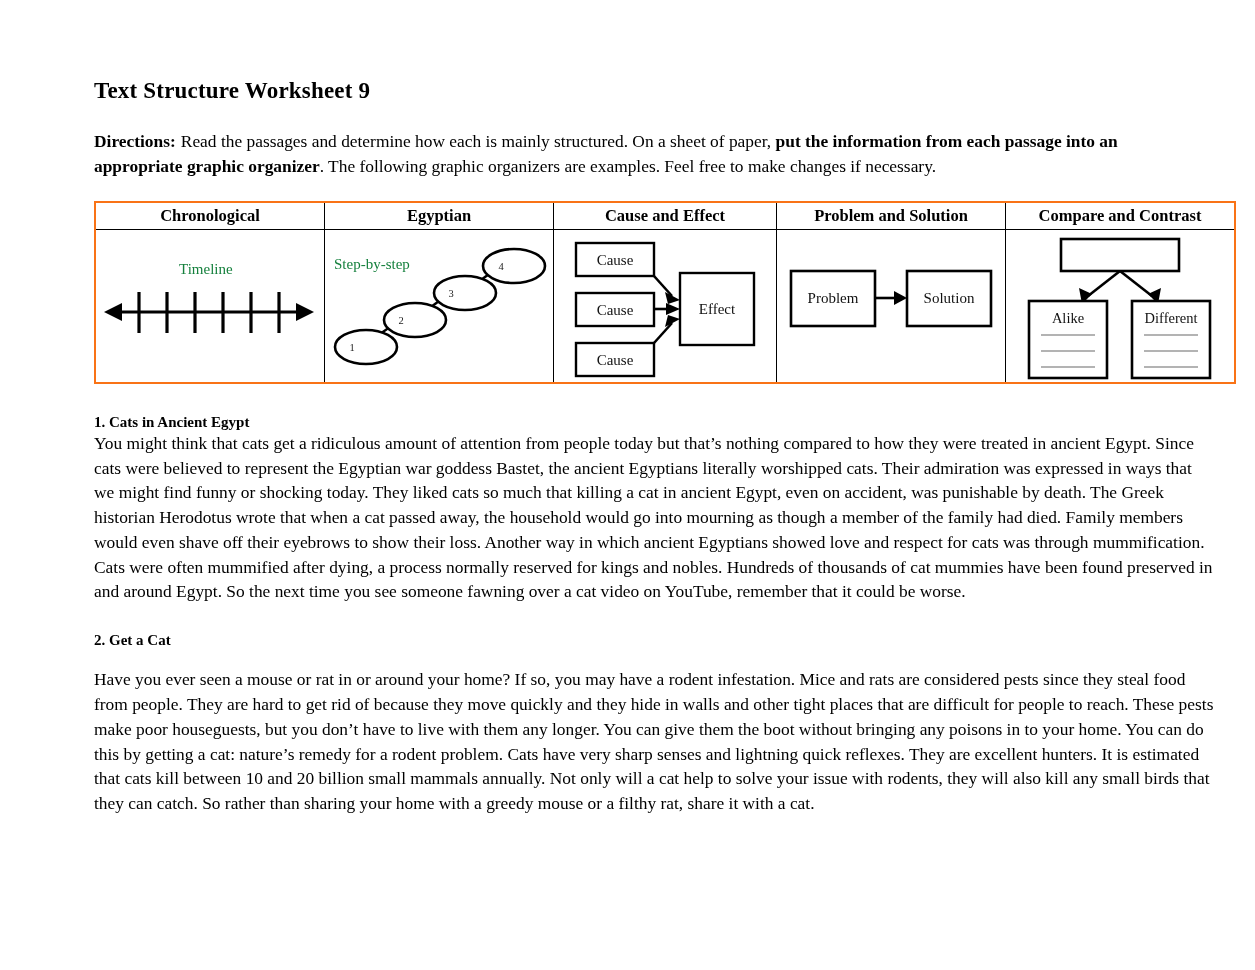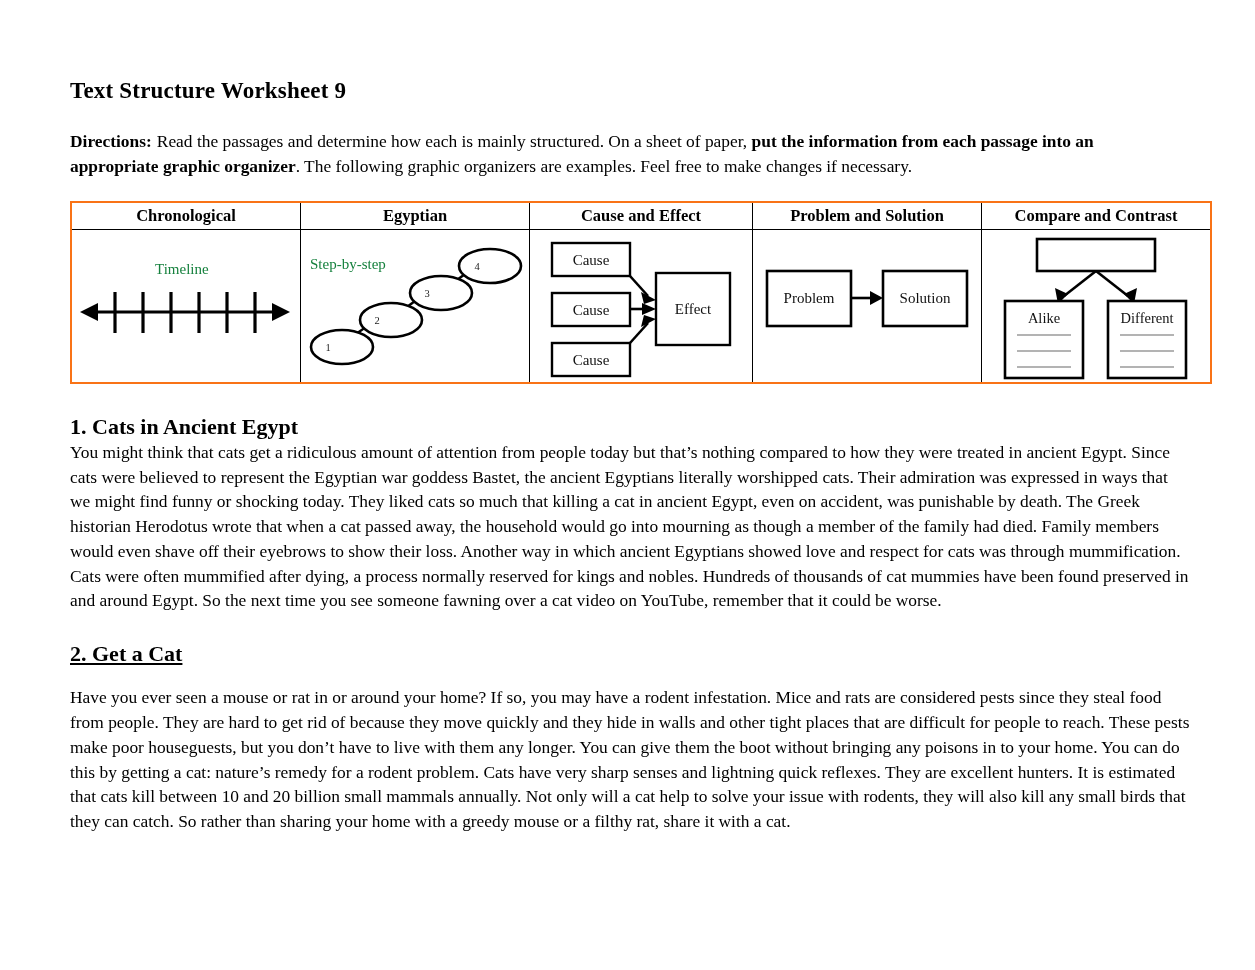--- a/index.html
+++ b/index.html
@@ -12,21 +12,21 @@
     height: 970px;
     font-family: "Liberation Serif", "DejaVu Serif", serif;
     color: #000000;
     overflow: hidden;
   }
   .page {
     position: relative;
     width: 1204px;
     height: 970px;
     box-sizing: border-box;
-    padding: 78px 62px 0 70px;
+    padding: 78px 62px 0 94px;
   }
 
   
   .doc-title {
     font-size: 23px;
     font-weight: bold;
     letter-spacing: 0.2px;
     margin: 0 0 26px 0;
     line-height: 1.1;
   }
@@ -68,34 +68,34 @@
   
   .dlabel {
     position: absolute;
     font-size: 15px;
     color: #15803d;
     white-space: nowrap;
   }
 
   
   .passage-heading {
-    font-size: 22px;
+    font-size: 15px;
     font-weight: bold;
     margin: 30px 0 0 0;
   }
   .passage-body {
     font-size: 17.4px;
     line-height: 1.425;
     margin: 18px 0 0 0;
     text-align: left;
     width: 1122px;
   }
   .pass-1 { margin-top: 0; }
   .pass-2 { margin-top: 18px; }
-  #passage-2-heading { margin-top: 28px; text-decoration: underline; }
+  #passage-2-heading { margin-top: 28px; }
 
   svg { display: block; }
 </style>
 </head>
 <body>
 
 <div class="page">
 
   <h1 class="doc-title">Text Structure Worksheet 9</h1>
 

